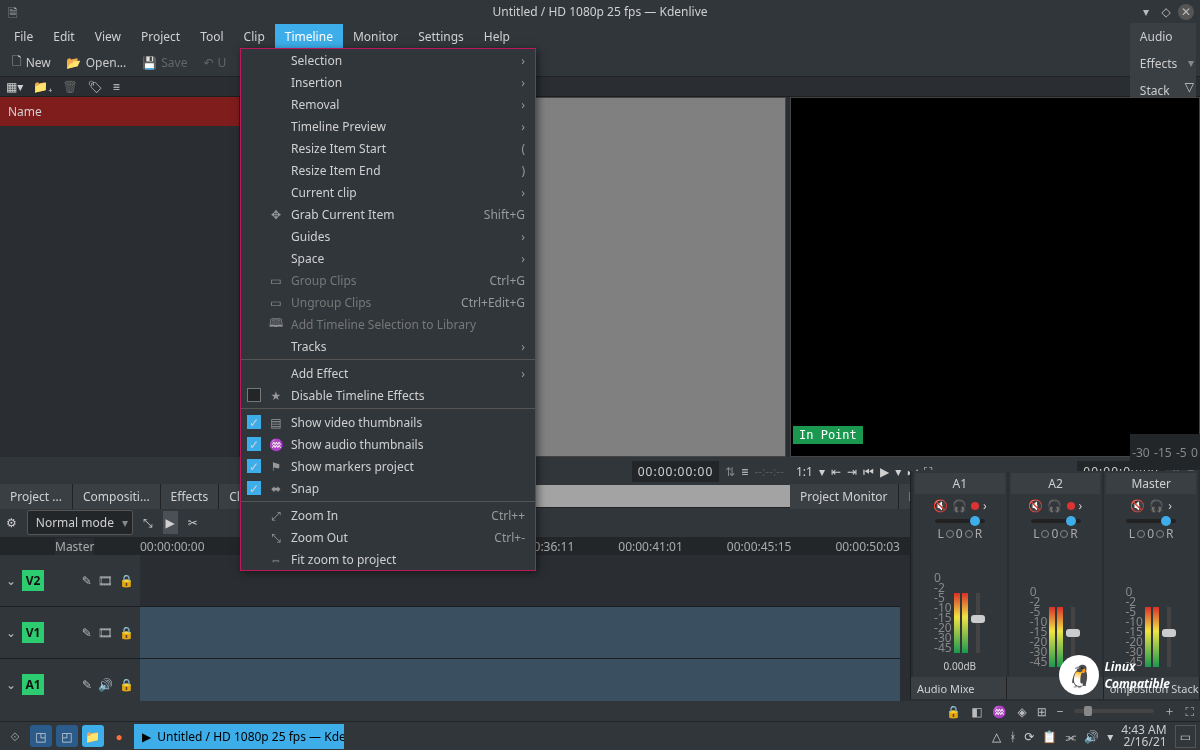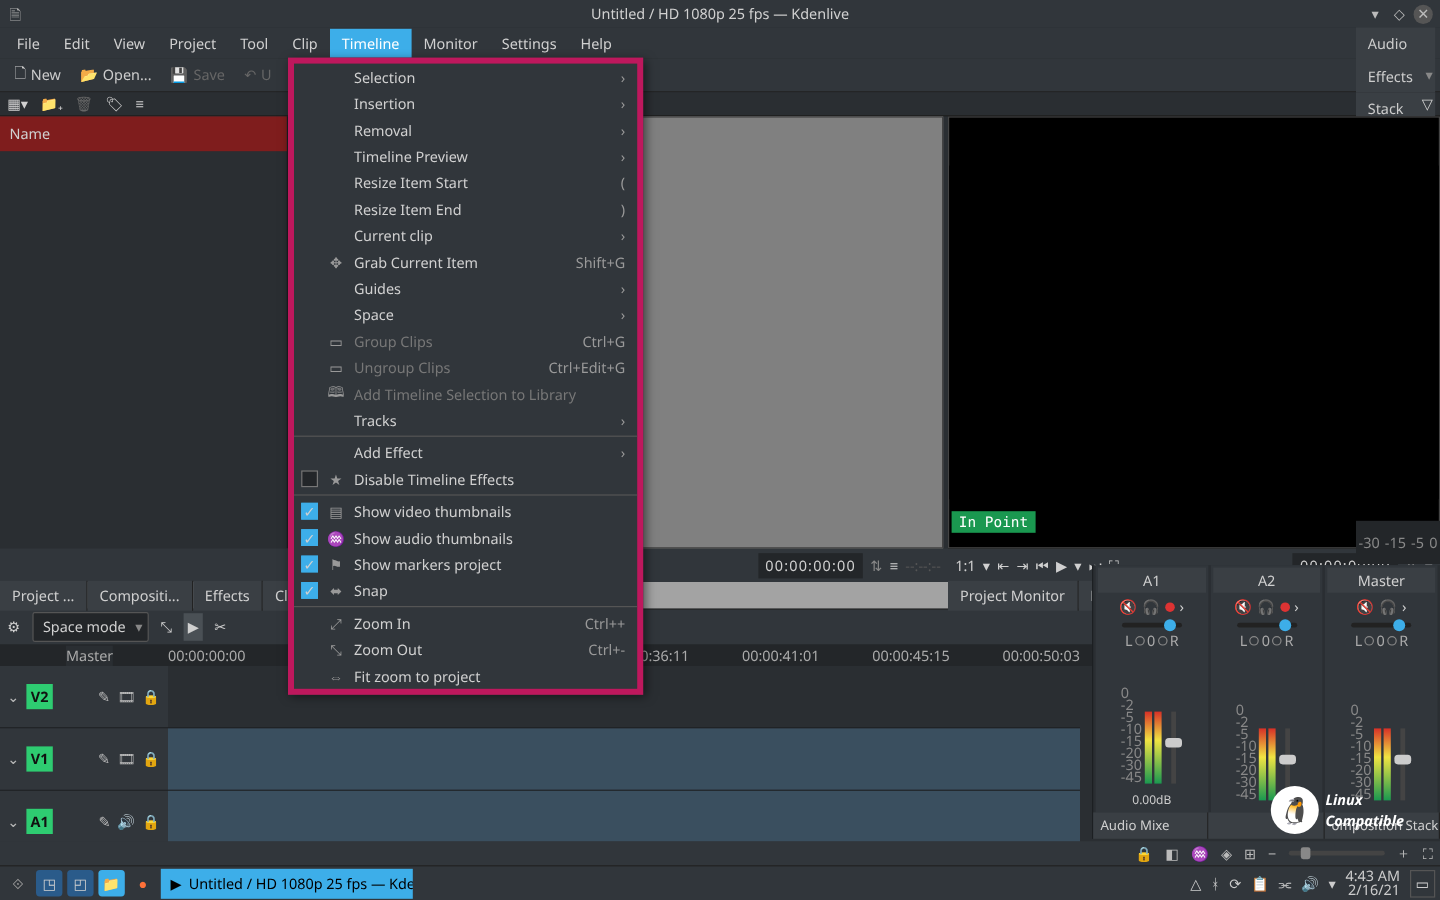--- a/index.html
+++ b/index.html
@@ -86,21 +86,21 @@
 .fader .knob{width:14px;height:8px;background:#ccc;border-radius:3px;position:absolute;left:-5px;top:22px;}
 .db{font-size:10px;color:#ccc;padding:2px;}
 .pan-lor{display:flex; gap:2px; font-size:9px; color:#aaa; align-items:center;}
 .mixer-tabs{height:22px; display:flex;}
 .mixer-tabs .mt{flex:1; background:#3a3f44; padding:4px 6px; border-right:1px solid #222; font-size:11px; overflow:hidden; white-space:nowrap;}
 
 
 .peakmeter{position:absolute; right:0; top:434px; width:70px; height:36px; background:#232629; display:flex; align-items:center; justify-content:space-around; font-size:9px; color:#888;}
 
 
-.dropdown{position:absolute; top:48px; left:240px; width:296px; background:#31363b; border:5px solid #be185d; box-shadow:2px 2px 8px rgba(0,0,0,0.5); z-index:100;}
+.dropdown{position:absolute; top:48px; left:240px; width:296px; background:#31363b; border:1px solid #be185d; box-shadow:2px 2px 8px rgba(0,0,0,0.5); z-index:100;}
 .dd-item{display:flex; align-items:center; padding:4px 10px 4px 6px; gap:8px; height:22px;}
 .dd-item.disabled{color:#777;}
 .dd-check{width:14px;height:14px;border:1px solid #777;background:#232629;display:flex;align-items:center;justify-content:center;}
 .dd-check.on{background:#3daee9;border-color:#3daee9;}
 .dd-icon{width:14px;text-align:center;color:#999;}
 .dd-label{flex:1;}
 .dd-accel{color:#999;}
 .dd-arrow{color:#999;}
 .dd-sep{height:1px;background:#555;margin:2px 0;}
 .dd-spacer{width:14px;}
@@ -243,21 +243,21 @@
 
 <div class="peakmeter">
   <span>-30</span>
     <span>-15</span>
     <span>-5</span>
     <span>0</span>
 </div>
 
 <div class="tl-toolbar">
   <span>⚙</span>
-  <div class="combo"><span>Space mode</span></div>
+  <div class="combo"><span>Normal mode</span></div>
   <span>⤡</span>
   <span style="background:#4a5055;padding:3px;">▶</span>
   <span>✂</span>
   <div style="flex:1;"></div>
   <span>▲</span>
   <span style="color:#f0e442;">●</span>
   <span style="color:#4393c3;">●</span>
   <span style="color:#d73027;">●●</span>
   <span style="color:#1a9850;">●</span>
   <span>★</span>

